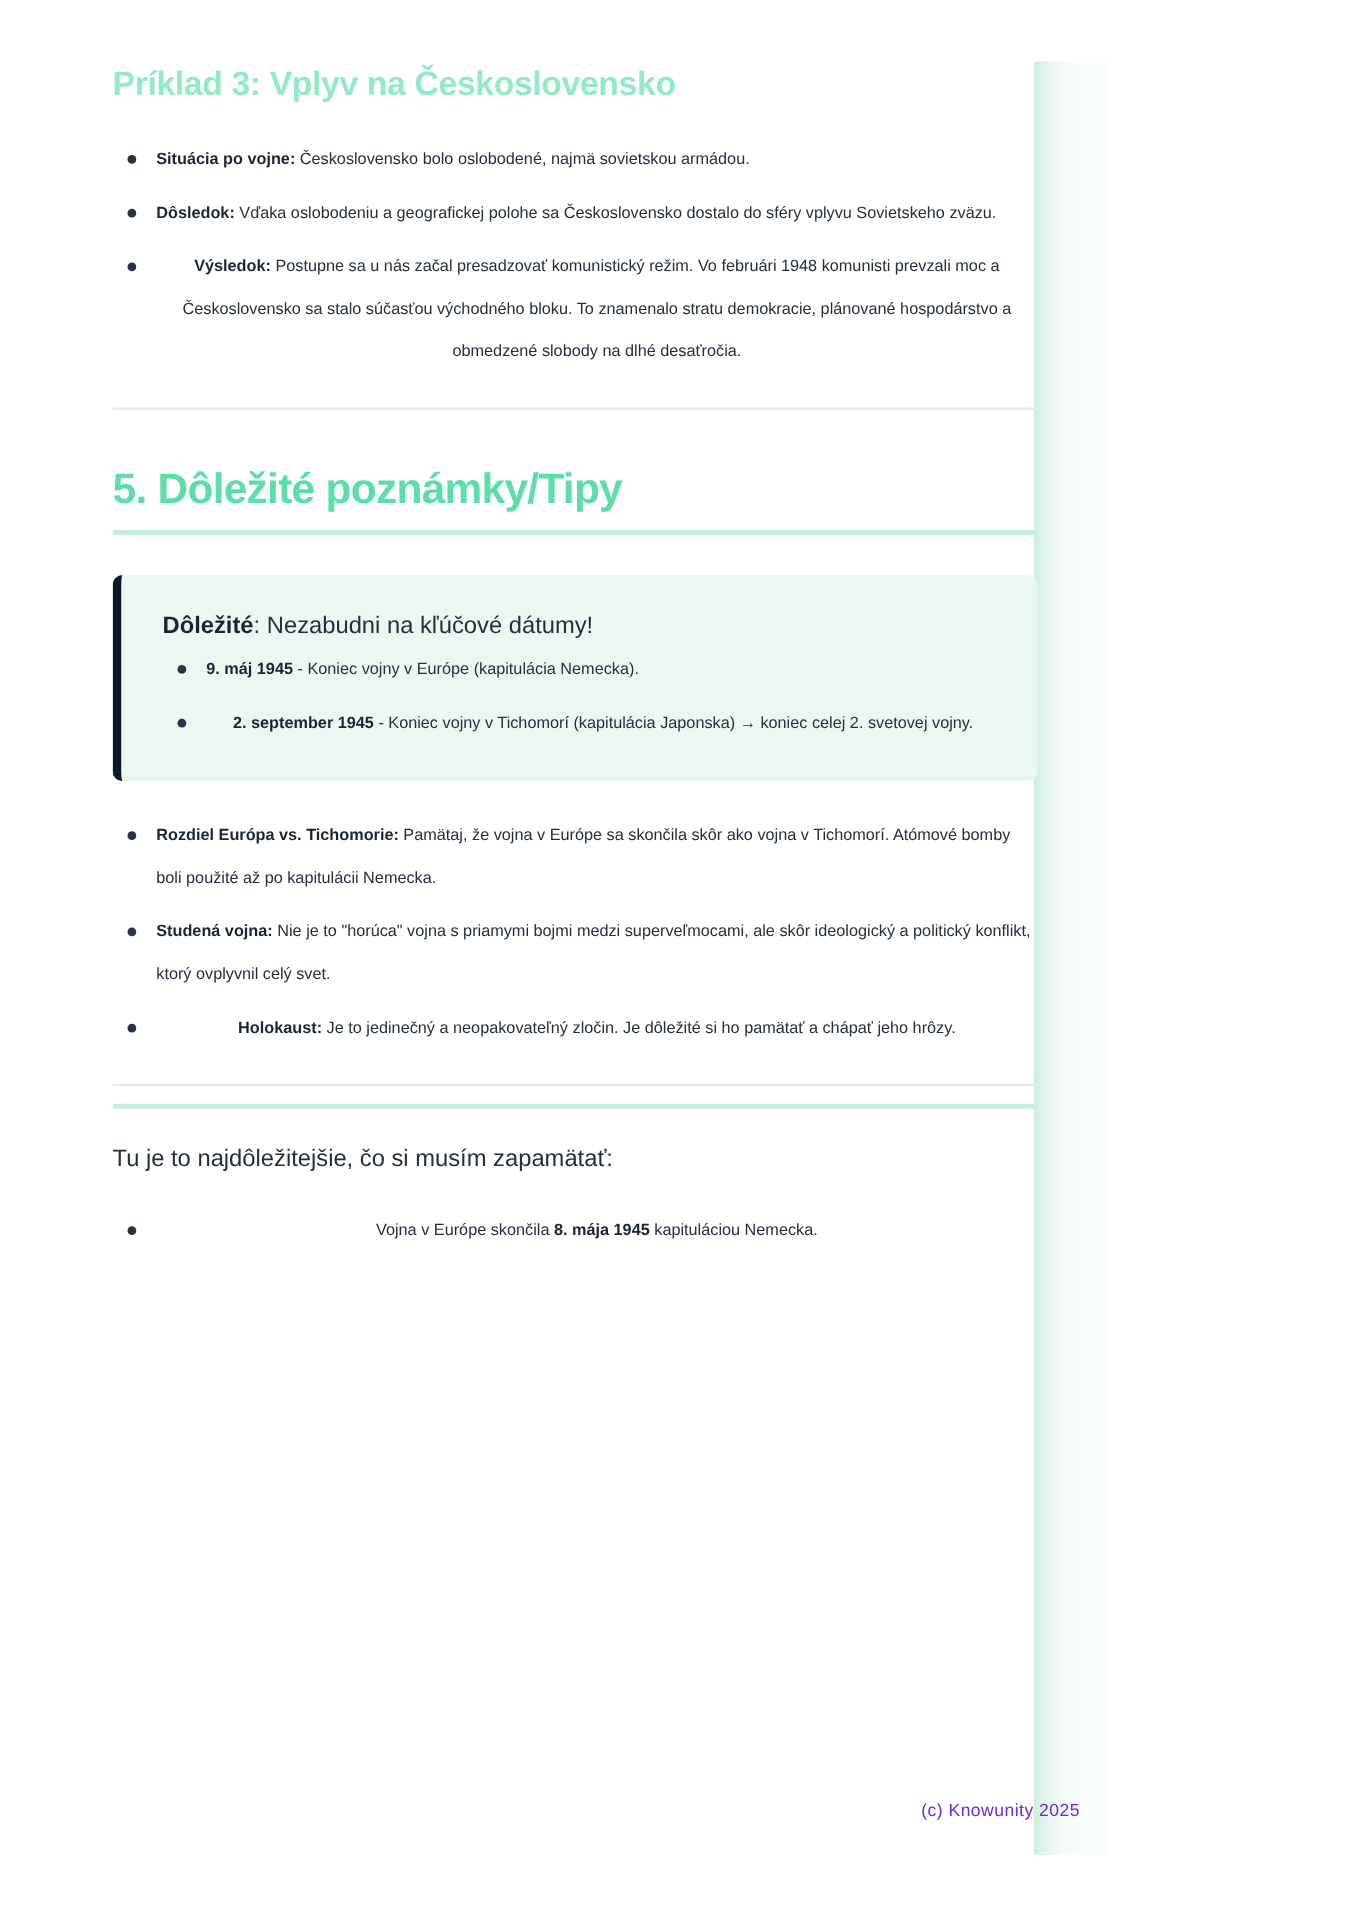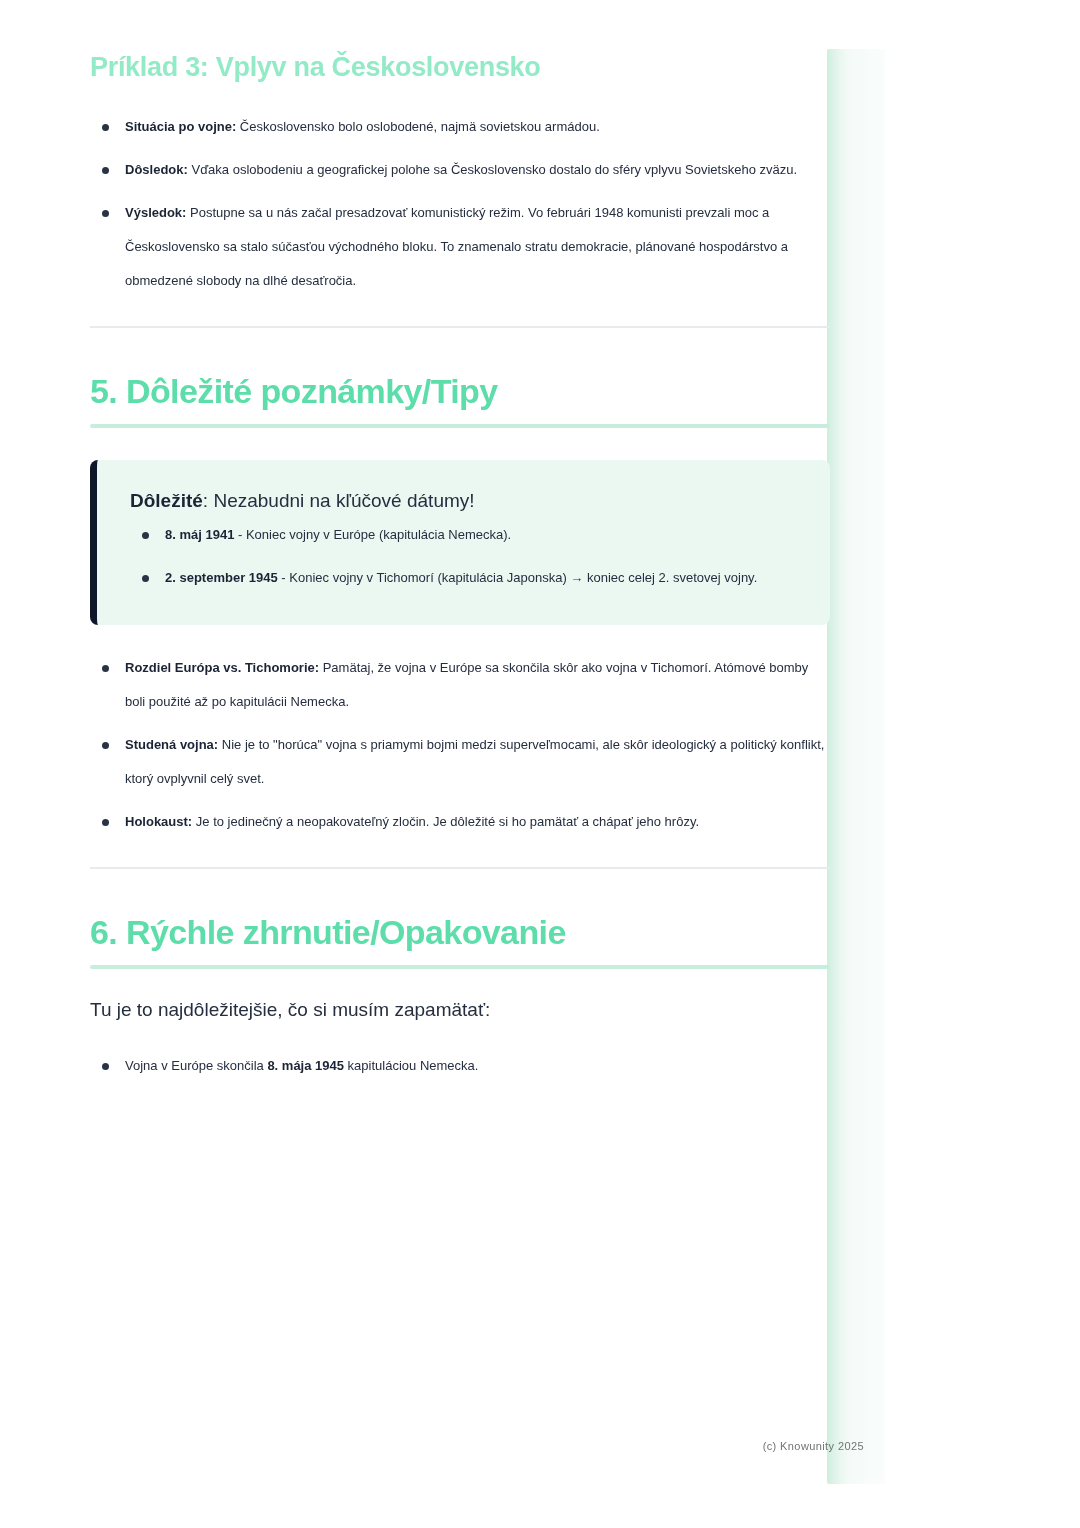--- a/index.html
+++ b/index.html
@@ -60,21 +60,21 @@
     padding: 0;
   }
   ul.bullets li {
     position: relative;
     padding-left: 35px;
     margin-bottom: 9px;
     font-size: 13px;
     line-height: 34px;
     color: #252e3f;
   }
-  ul.bullets li:last-child { margin-bottom: 0; }
+  ul.bullets li:last-child { margin-bottom: 0; text-align: center; }
   ul.bullets li::before {
     content: "";
     position: absolute;
     left: 12px;
     top: 14px;
     width: 7px;
     height: 7px;
     border-radius: 50%;
     background: #2a3344;
   }
@@ -105,23 +105,23 @@
     margin: 24px 0 0 0;
     font-size: 19px;
     line-height: 34px;
     color: #252e3f;
   }
   ul.bullets.summary { margin-top: 22px; }
   .copyright {
     position: absolute;
     top: 1440px;
     right: 68px;
-    font-size: 11px;
+    font-size: 14px;
     letter-spacing: 0.4px;
-    color: #737373;
+    color: #6d28d9;
   }
   .mt-after-callout { margin-top: 36px; }
 </style>
 </head>
 <body>
 
 <div class="page">
 
   <div class="side-accent"></div>
 
@@ -138,36 +138,35 @@
 
     <hr class="section-divider">
 
     <section>
       <h2 class="section-title">5. Dôležité poznámky/Tipy</h2>
       <div class="title-underline"></div>
 
       <div class="callout">
         <p class="callout-title"><span class="lead">Dôležité</span><span>: Nezabudni na kľúčové dátumy!</span></p>
         <ul class="bullets">
-          <li><span class="lead">8. máj 1941</span><span> - Koniec vojny v Európe (kapitulácia Nemecka).</span></li>
+          <li><span class="lead">9. máj 1945</span><span> - Koniec vojny v Európe (kapitulácia Nemecka).</span></li>
           <li><span class="lead">2. september 1945</span><span> - Koniec vojny v Tichomorí (kapitulácia Japonska) → koniec celej 2. svetovej vojny.</span></li>
         </ul>
       </div>
 
       <ul class="bullets mt-after-callout">
         <li><span class="lead">Rozdiel Európa vs. Tichomorie:</span><span> Pamätaj, že vojna v Európe sa skončila skôr ako vojna v Tichomorí. Atómové bomby boli použité až po kapitulácii Nemecka.</span></li>
         <li><span class="lead">Studená vojna:</span><span> Nie je to "horúca" vojna s priamymi bojmi medzi superveľmocami, ale skôr ideologický a politický konflikt, ktorý ovplyvnil celý svet.</span></li>
         <li><span class="lead">Holokaust:</span><span> Je to jedinečný a neopakovateľný zločin. Je dôležité si ho pamätať a chápať jeho hrôzy.</span></li>
       </ul>
     </section>
 
     <hr class="section-divider">
 
     <section>
-      <h2 class="section-title">6. Rýchle zhrnutie/Opakovanie</h2>
       <div class="title-underline"></div>
       <p class="intro-line">Tu je to najdôležitejšie, čo si musím zapamätať:</p>
       <ul class="bullets summary">
         <li><span>Vojna v Európe skončila </span><span class="lead">8. mája 1945</span><span> kapituláciou Nemecka.</span></li>
       </ul>
     </section>
 
   </div>
 
   <div class="copyright">(c) Knowunity 2025</div>

